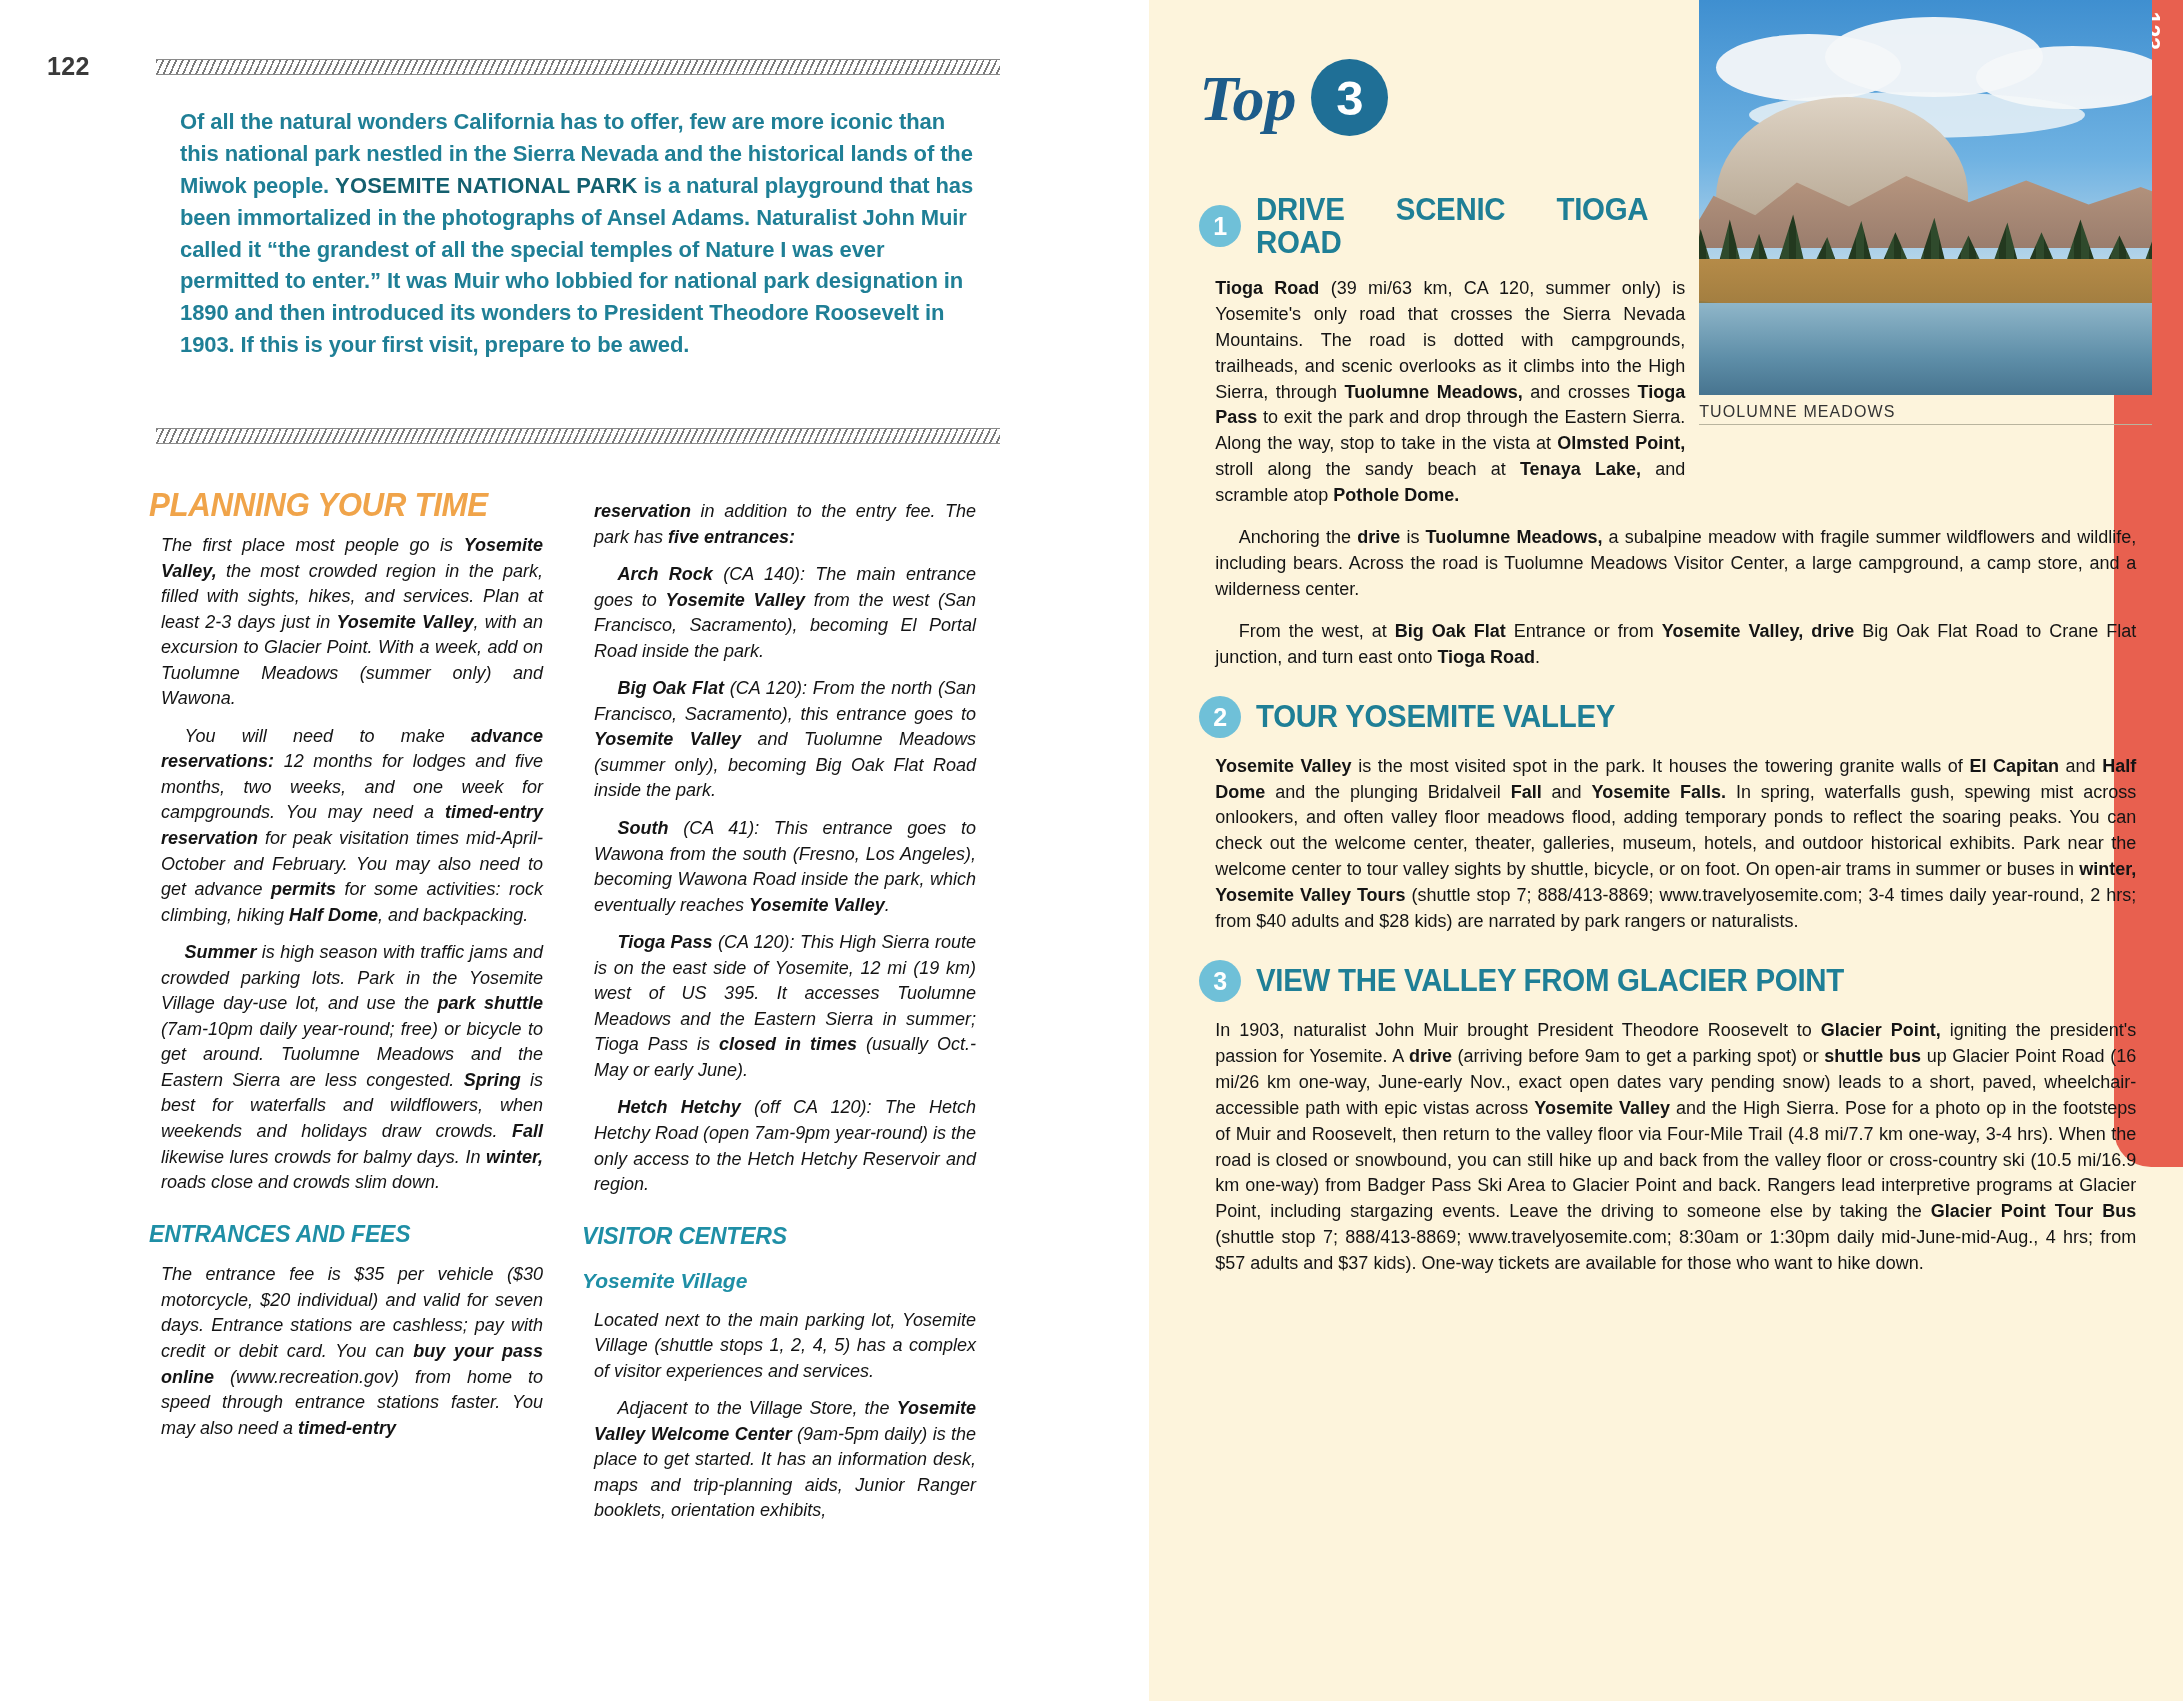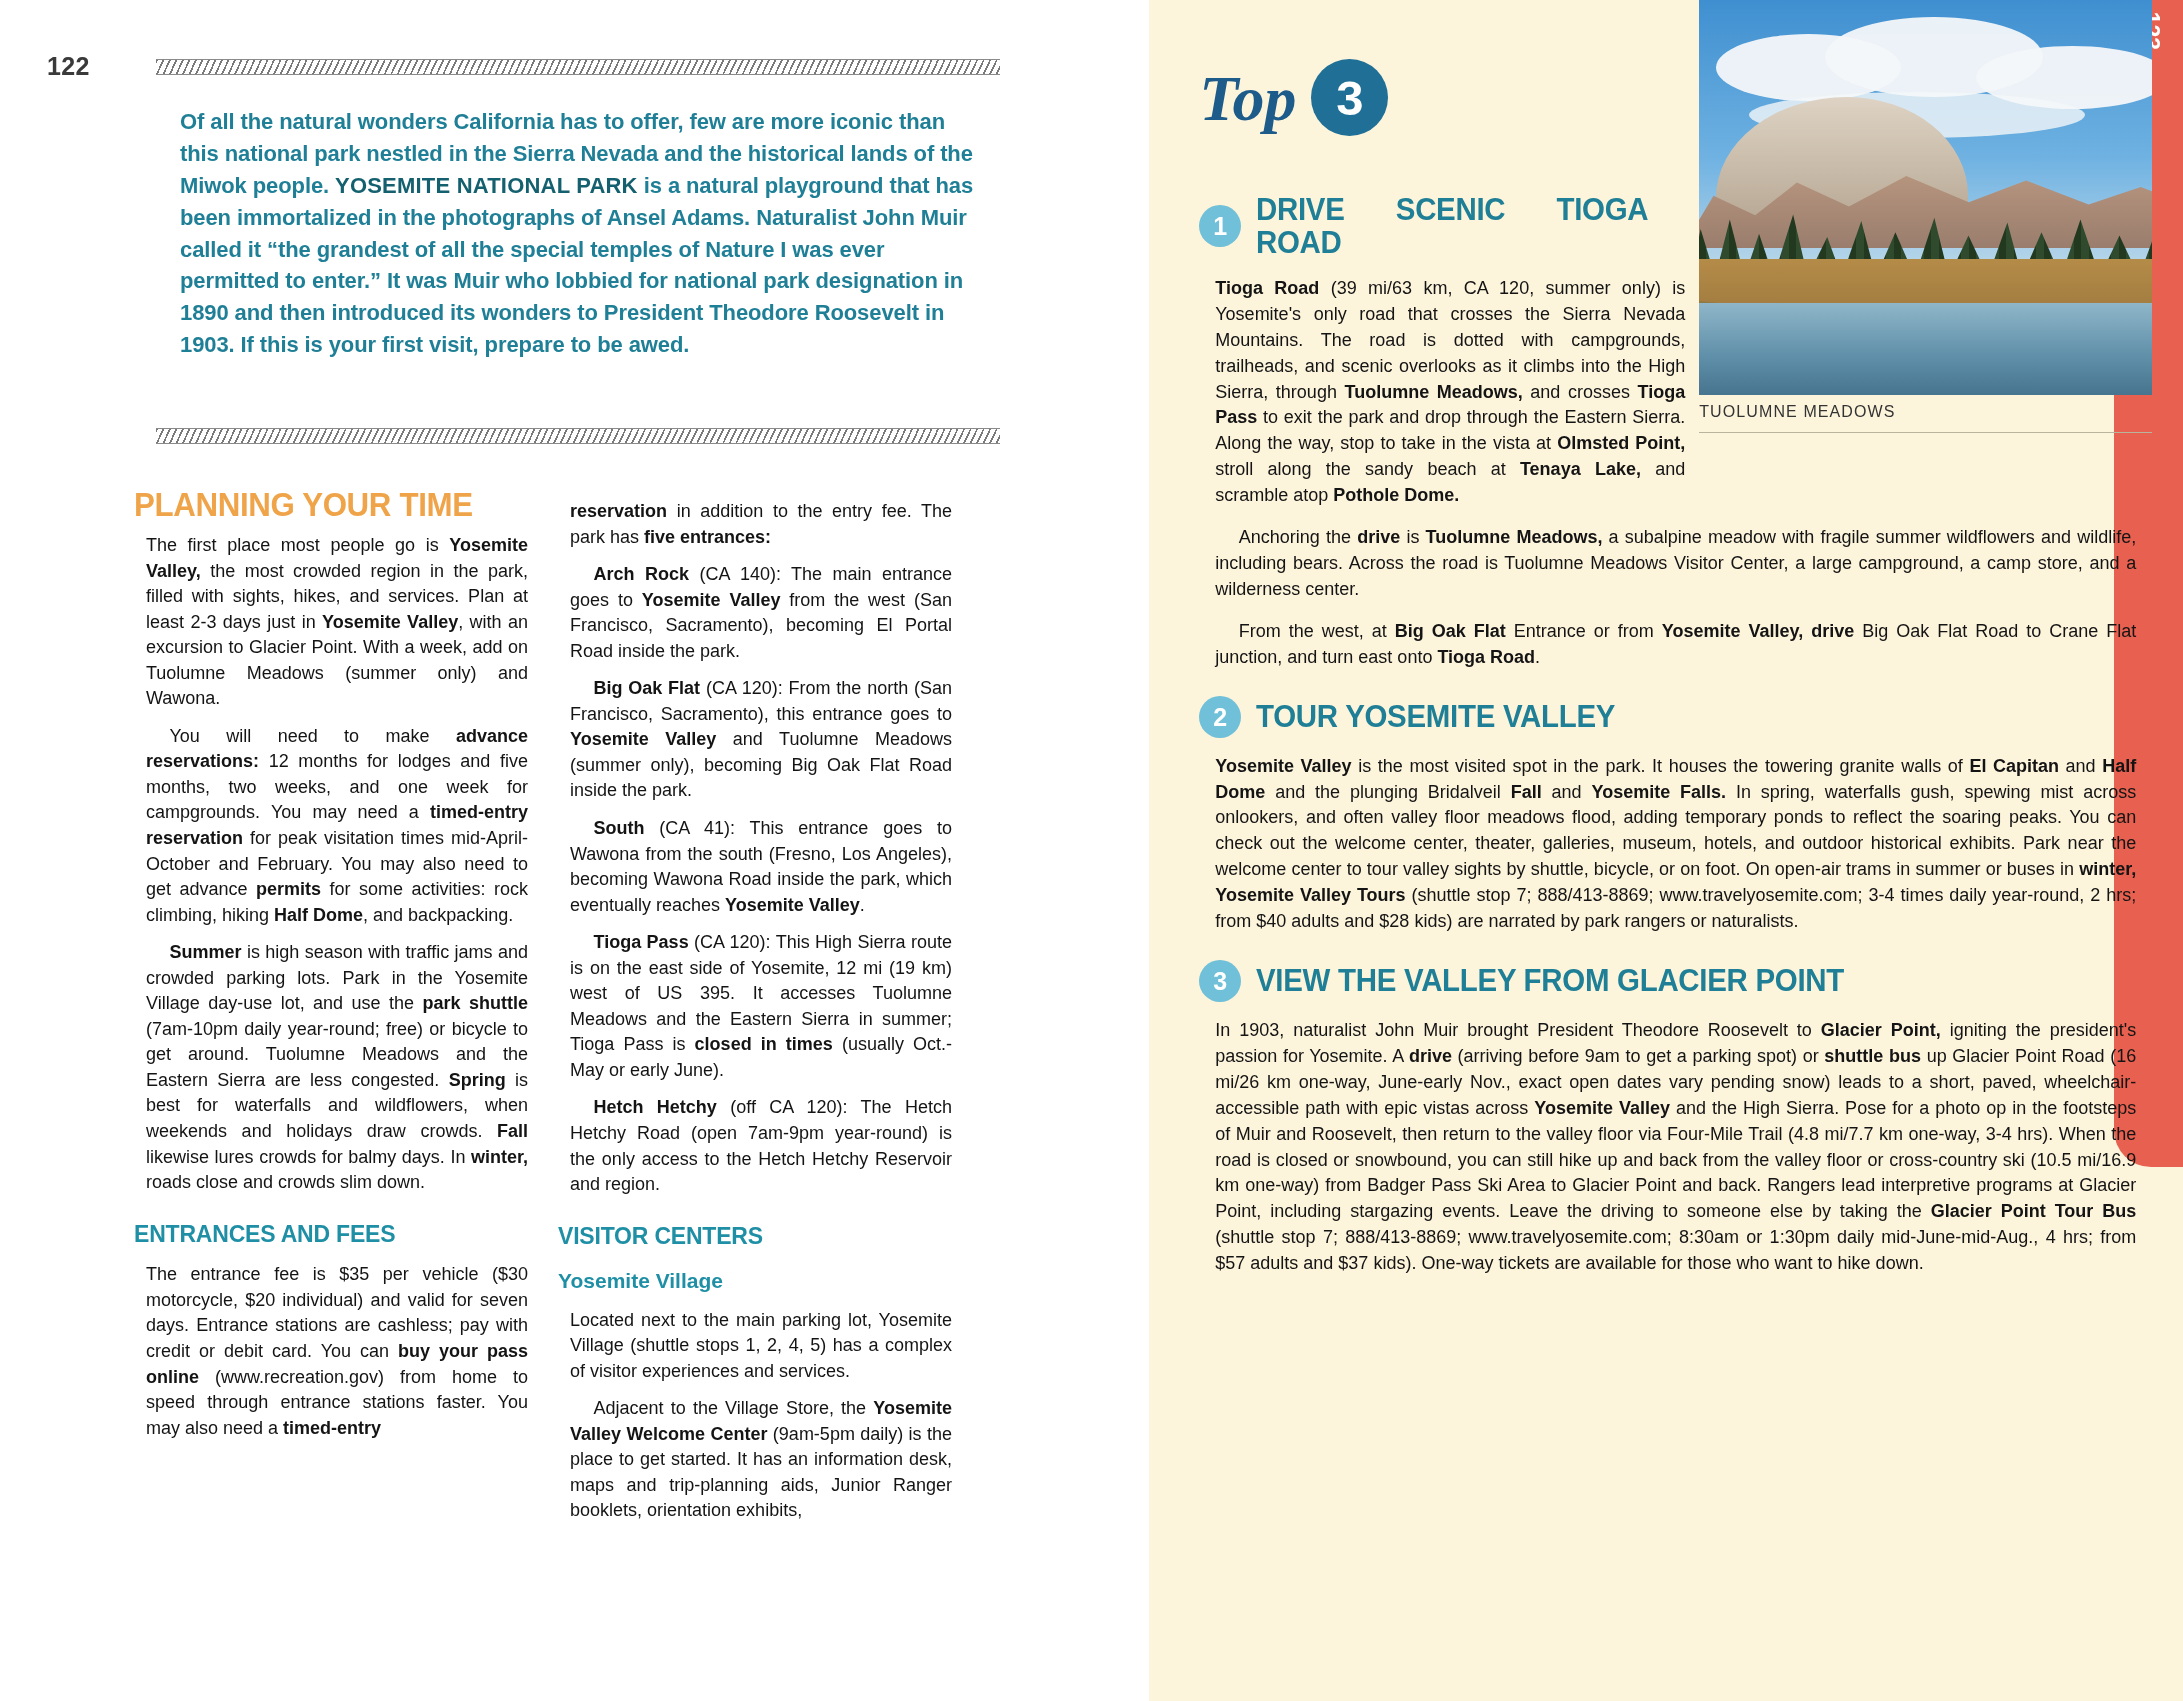--- a/index.html
+++ b/index.html
@@ -61,25 +61,26 @@
   }
   .intro .ynp {
     font-weight: 800;
     color: #14606f;
     letter-spacing: 0.2px;
     text-align: center;
   }
 
   .cols {
     position: absolute;
-    left: 134px;
+    left: 149px;
     top: 487px;
     width: 848px;
     display: flex;
-    gap: 18px;
+    gap: 27px;
+    font-style: italic;
   }
   .col {
     width: 406px;
     font-size: 18px;
     line-height: 1.42;
     color: #141414;
     text-align: justify;
   }
   .col p {
     margin: 12px;
@@ -218,21 +219,21 @@
     clip-path: polygon(0 0, 18% 40%, 34% 10%, 52% 55%, 70% 18%, 86% 52%, 100% 20%, 100% 100%, 0 100%);
   }
   .caption {
     position: absolute;
     left: 550px;
     top: 403px;
     width: 453px;
     font-size: 16px;
     letter-spacing: 1.1px;
     color: #333;
-    padding-bottom: 11px;
+    padding-bottom: 3px;
     border-bottom: 1.3px solid #b9b49e;
   }
 
   .top3 {
     position: absolute;
     left: 50px;
     top: 59px;
     display: flex;
     align-items: flex-end;
     gap: 15px;

